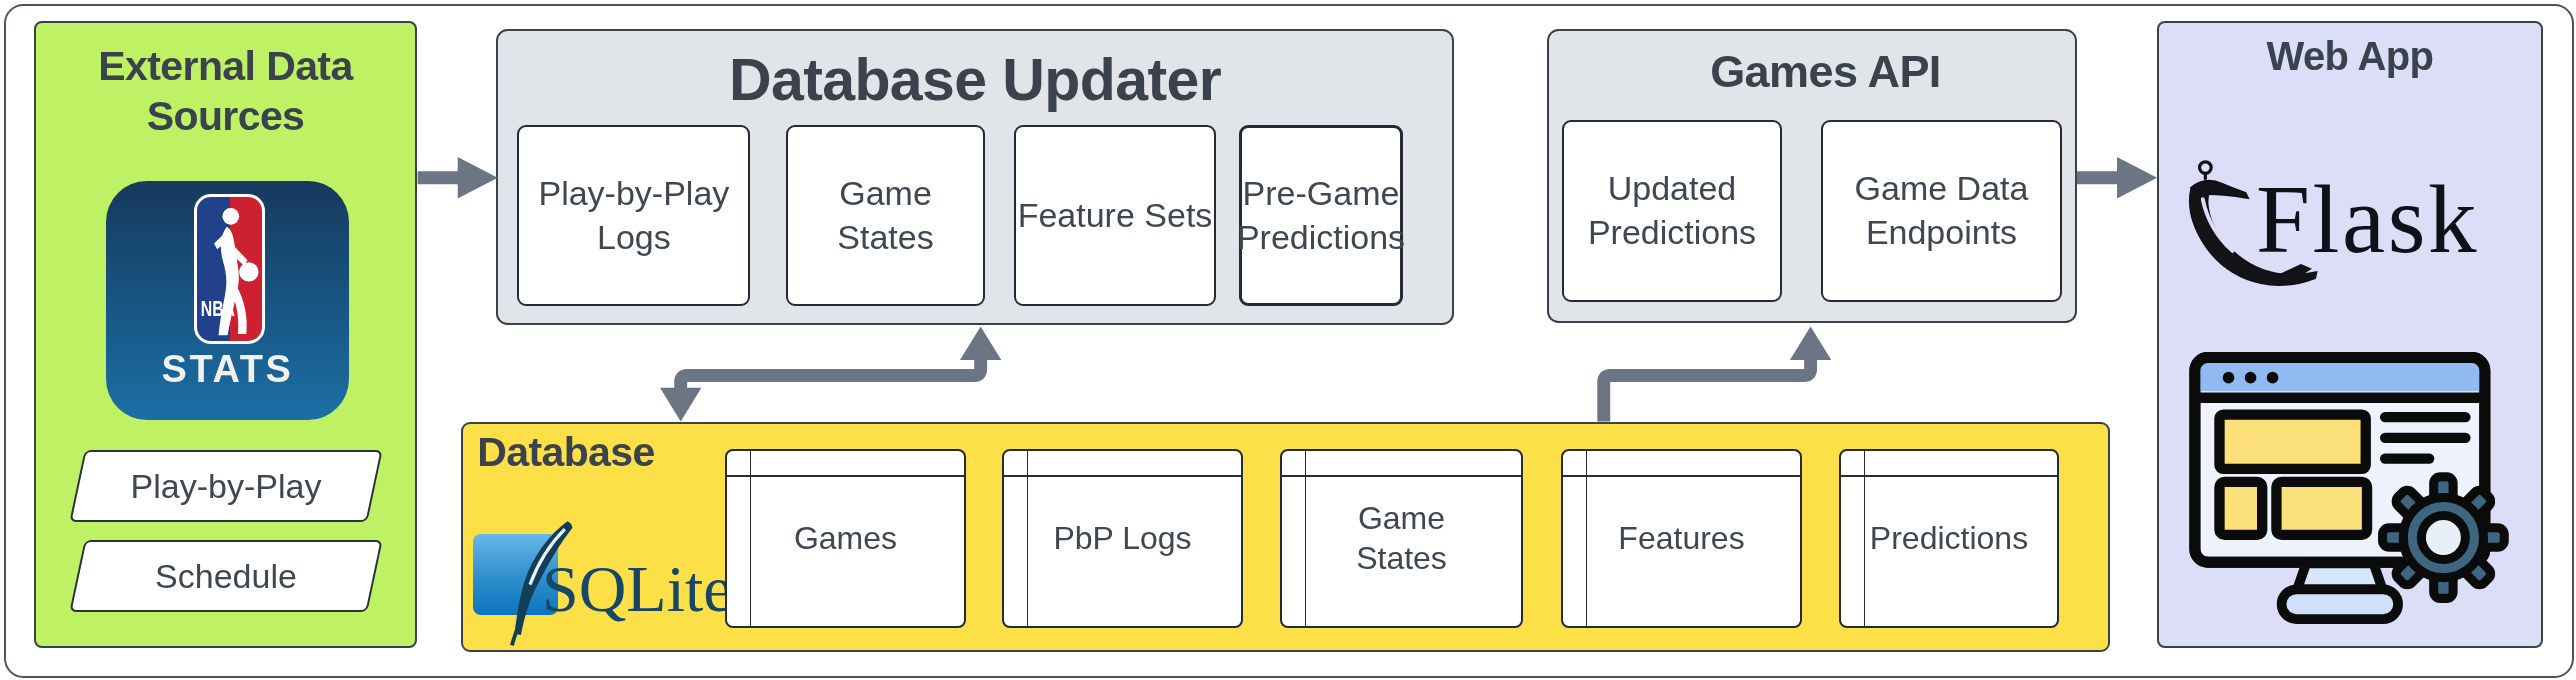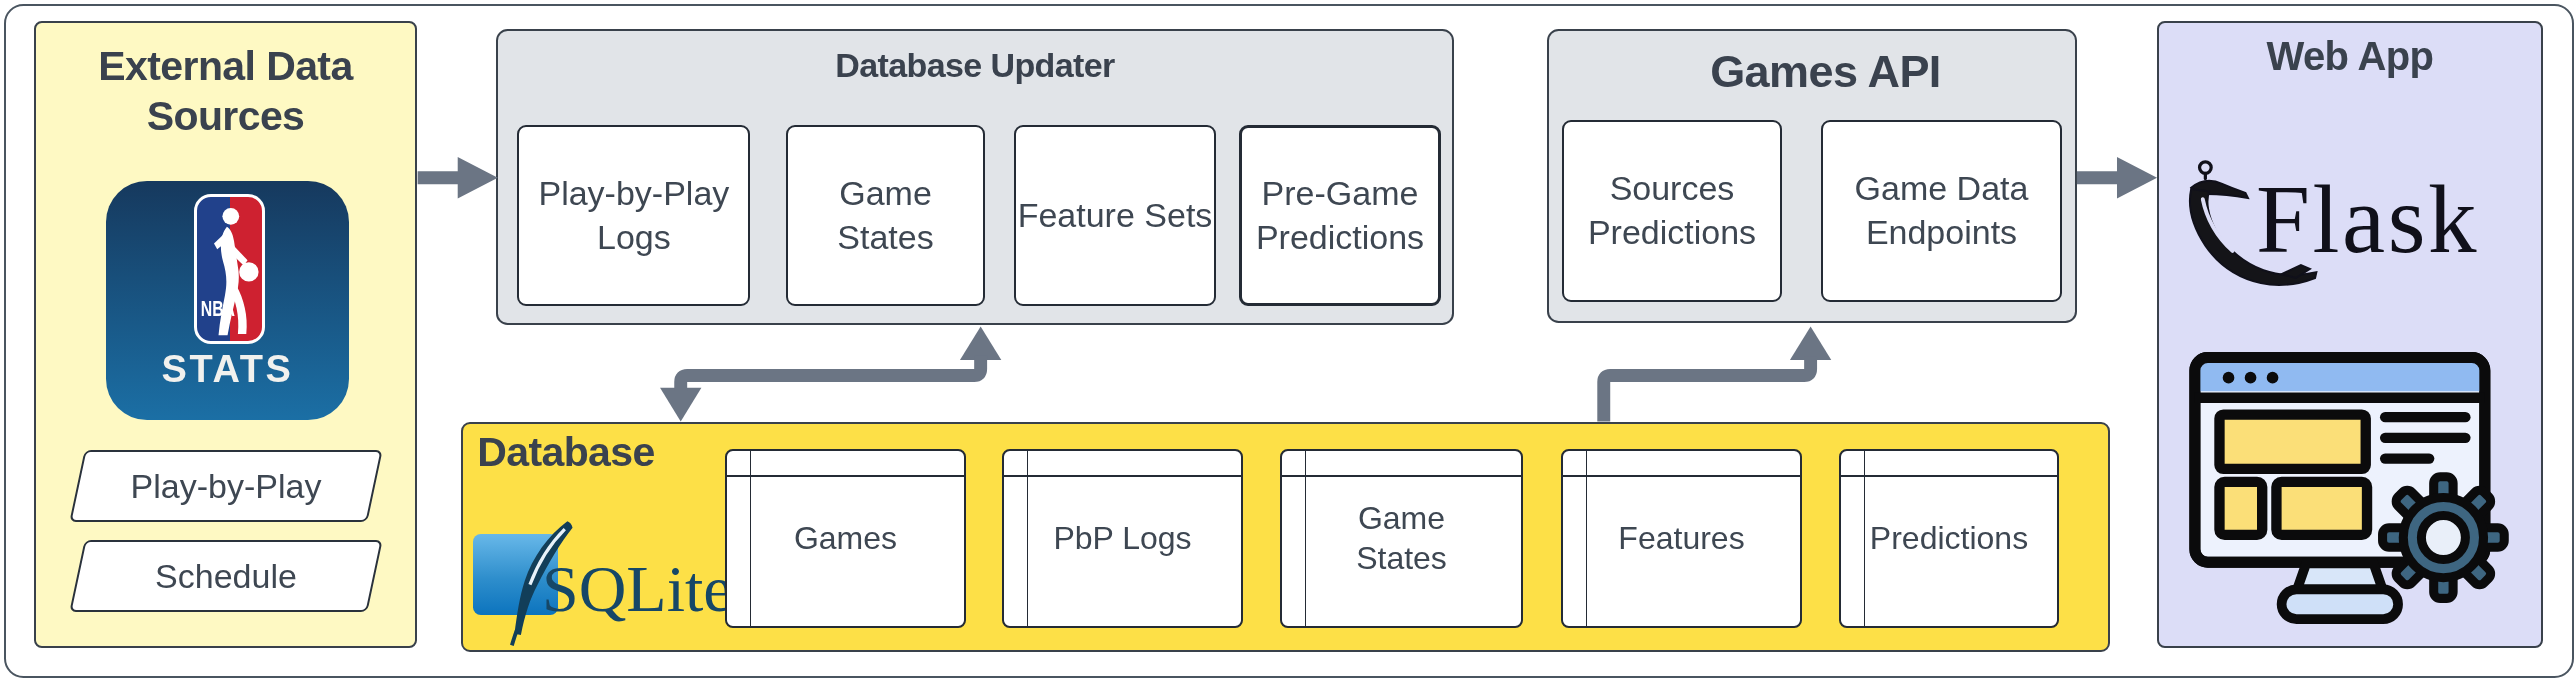--- a/index.html
+++ b/index.html
@@ -6,39 +6,39 @@
   #stage{position:relative;width:2576px;height:680px;background:#ffffff;overflow:hidden;}
   .abs{position:absolute;}
   .panel{position:absolute;border:2.6px solid #39414B;box-sizing:border-box;}
   .ptitle{color:#3A424E;font-weight:bold;text-align:center;letter-spacing:-0.6px;line-height:1.22;}
   .whitebox{position:absolute;background:#ffffff;border:2.6px solid #242B35;border-radius:9px;
             box-sizing:border-box;display:flex;align-items:center;justify-content:center;
             text-align:center;color:#3E4752;font-size:34px;line-height:1.28;}
   
   #frame{left:3.9px;top:3.9px;width:2566px;height:670px;border:2.6px solid #4A5560;border-radius:19.4px;}
   
-  #external{left:34px;top:21.3px;width:383px;height:627px;background:#fef9c3;border-radius:7.8px;}
+  #external{left:34px;top:21.3px;width:383px;height:627px;background:#bef264;border-radius:7.8px;}
   #external .ptitle{margin-top:18px;font-size:41px;padding:0 19.4px;}
   #nba-badge{left:70px;top:158px;width:243px;height:239px;border-radius:41px;
              background:linear-gradient(180deg,#16395E 0%,#1B6FA5 100%);}
   #nba-shield{left:88px;top:13px;width:65px;height:144px;border:3.9px solid #ffffff;border-radius:17px;
               background:linear-gradient(90deg,#21418B 50%,#CE2130 50%);overflow:hidden;}
   #nba-shield svg{position:absolute;left:0;top:0;}
   #nba-word{left:0;bottom:19.4px;width:41px;color:#ffffff;font-weight:bold;font-size:22px;
             transform:scaleX(.72);transform-origin:left;letter-spacing:0px;padding-left:5.2px;}
   #nba-stats{left:0;top:167px;width:100%;text-align:center;color:#F1F1EE;font-weight:bold;
              font-size:38px;letter-spacing:2.6px;}
   .slantbox{position:absolute;width:298px;height:72px;background:#ffffff;border:2.6px solid #2A323C;
             border-radius:6.5px;transform:skewX(-12deg);box-sizing:border-box;}
   .slantbox span{display:flex;width:100%;height:100%;align-items:center;justify-content:center;
                  transform:skewX(12deg);font-size:34px;color:#3E4752;}
   
   .graypanel{background:#E1E4E8;border-radius:11.6px;}
   #updater{left:496px;top:29px;width:958px;height:296px;}
-  #updater .ptitle{margin-top:14.2px;font-size:34px;}
+  #updater .ptitle{margin-top:14.2px;font-size:59px;}
   #gamesapi{left:1547px;top:29px;width:530px;height:294px;padding-left:27px;}
   #gamesapi .ptitle{margin-top:14.2px;font-size:45px;}
   
   #webapp{left:2157px;top:21.3px;width:386px;height:627px;background:#DCDDF7;border-radius:7.8px;}
   #webapp .ptitle{margin-top:9px;font-size:40px;}
   #flask-word{left:97px;top:141px;width:213px;font-family:"Liberation Serif",serif;
               font-size:97px;color:#10101A;text-align:center;letter-spacing:2.6px;}
   
   #database{left:461px;top:422px;width:1649px;height:230px;background:#fde047;border-radius:9px;}
   #db-title{left:14.2px;top:5.2px;font-size:41px;font-weight:bold;color:#3A424E;letter-spacing:-0.6px;}
@@ -90,29 +90,29 @@
     <div class="ptitle">Database Updater</div>
     <div class="whitebox" style="left:19.4px;top:94px;width:233px;height:181px;">
       <span>Play-by-Play Logs</span>
     </div>
     <div class="whitebox" style="left:288px;top:94px;width:199px;height:181px;">
       <span>Game States</span>
     </div>
     <div class="whitebox" style="left:516px;top:94px;width:202px;height:181px;">
       <span>Feature Sets</span>
     </div>
-    <div class="whitebox" style="left:741px;top:94px;width:202px;height:181px;border-width:3.2px;">
+    <div class="whitebox" style="left:741px;top:94px;width:164px;height:181px;border-width:3.2px;">
       <span>Pre-Game Predictions</span>
     </div>
   </div>
 
   <div id="gamesapi" class="panel graypanel">
     <div class="ptitle">Games API</div>
     <div class="whitebox" style="left:13px;top:89px;width:220px;height:182px;">
-      <span>Sources Predictions</span>
+      <span>Updated Predictions</span>
     </div>
     <div class="whitebox" style="left:272px;top:89px;width:241px;height:182px;">
       <span>Game Data Endpoints</span>
     </div>
   </div>
 
   <div id="webapp" class="panel">
     <div class="ptitle">Web App</div>
     <svg class="abs" style="left:27px;top:136px;" width="142" height="136" viewBox="0 0 220 210">
       <g stroke="#10101A" fill="none" stroke-linecap="round">

